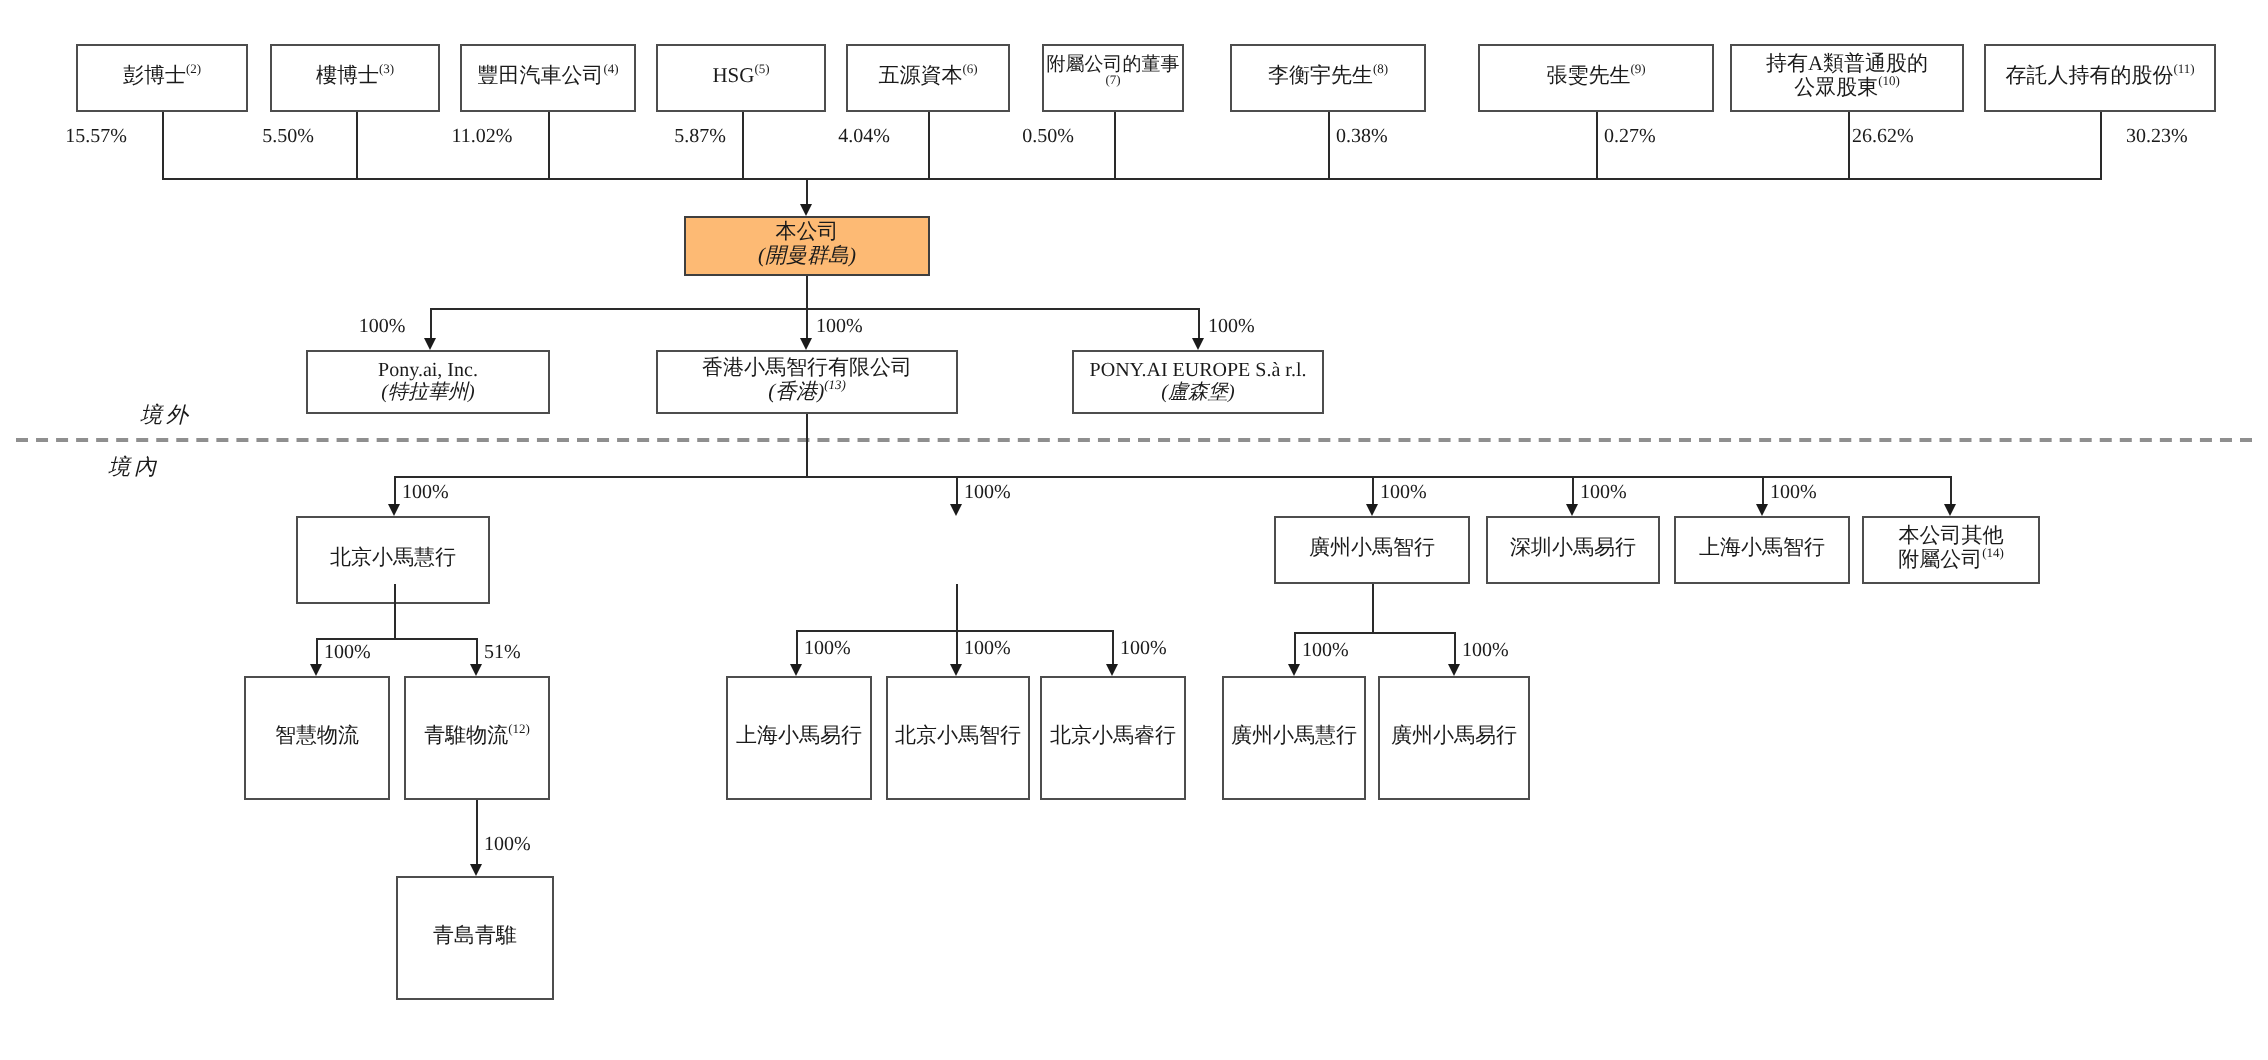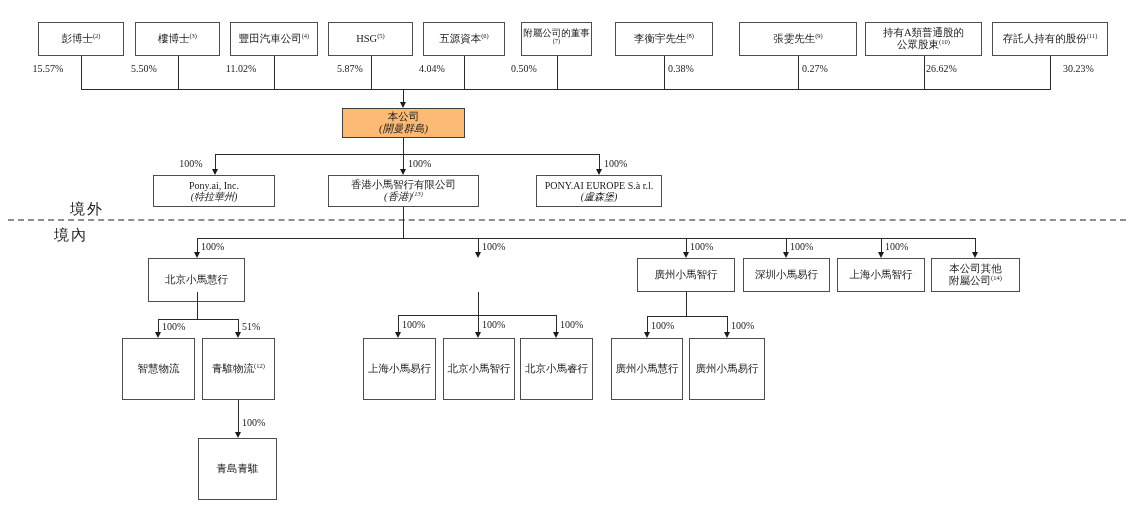--- a/index.html
+++ b/index.html
@@ -17,21 +17,21 @@
   .company{background:#fdba74;border:1px solid #3f3f3f;}
   .en{font-size:10px;}
   .tight{font-size:9.5px;}
   .pct{position:absolute;font-size:10px;height:13px;line-height:13px;white-space:nowrap;}
   .pr{text-align:center;width:60px;}
   .vl{position:absolute;width:1px;background:#2a2a2a;}
   .hl{position:absolute;height:1px;background:#2a2a2a;}
   .ar{position:absolute;width:0;height:0;border-left:3.5px solid transparent;
       border-right:3.5px solid transparent;border-top:6px solid #1a1a1a;}
   .dash{position:absolute;border-top:2px dashed #8f8f8f;height:0;}
-  .region{position:absolute;font-size:15px;letter-spacing:2px;}
+  .region{position:absolute;font-size:11px;letter-spacing:2px;font-style:italic;}
 </style>
 </head>
 <body>
 
 <div id="canvas">
 
   <div class="box" style="left:38px;top:22px;width:86px;height:34px">
     <div><span>彭博士</span><sup>(2)</sup></div>
   </div>
   <div class="box" style="left:135px;top:22px;width:85px;height:34px">

